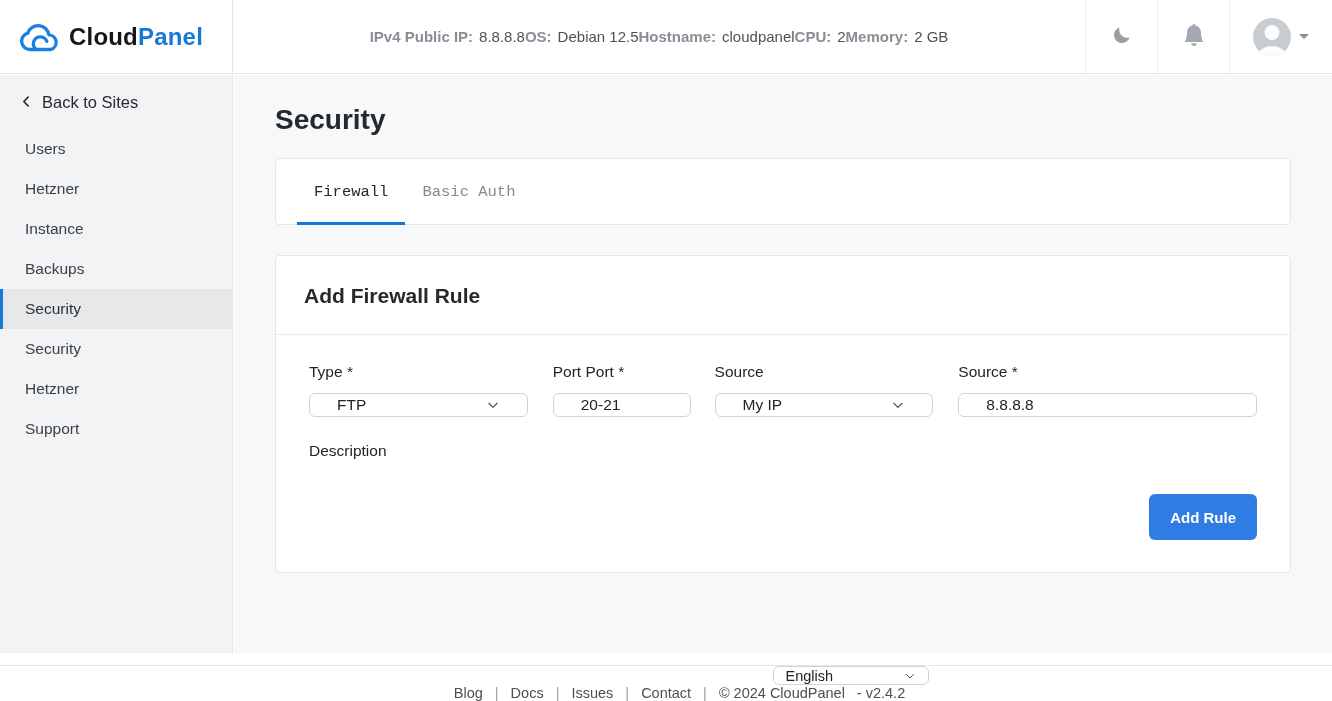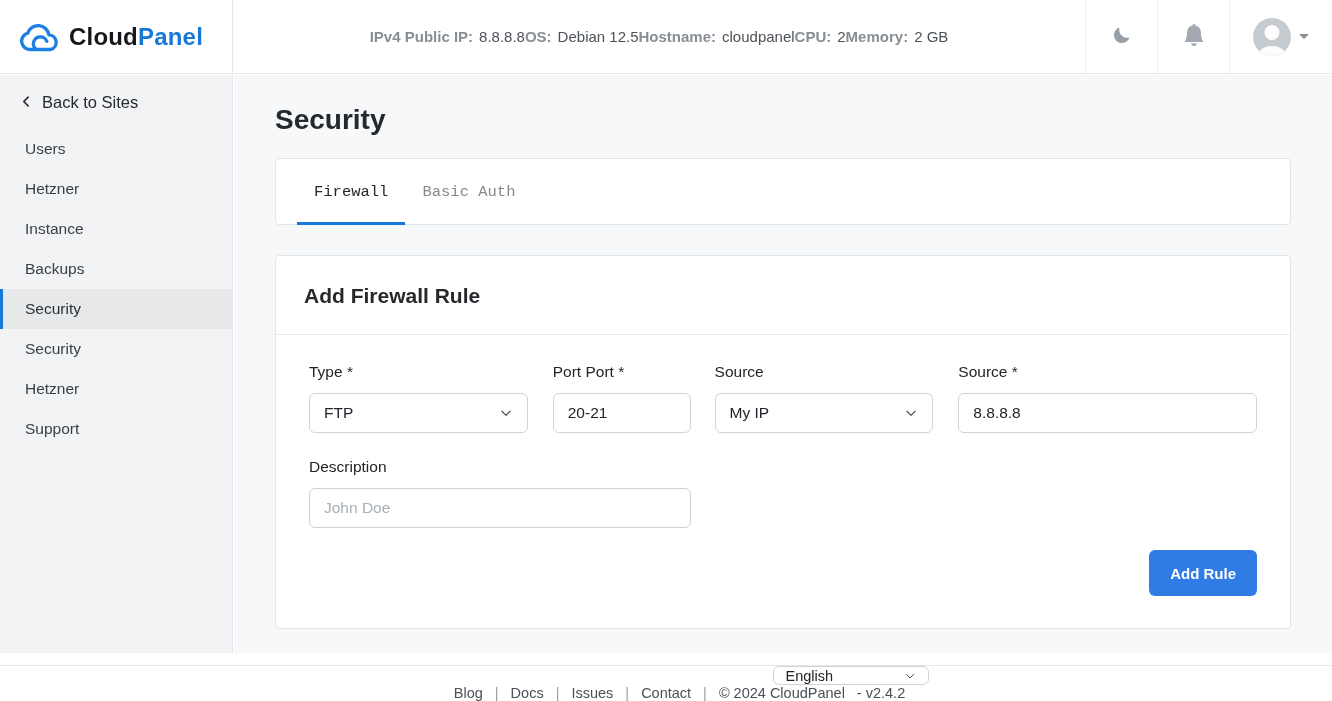--- a/index.html
+++ b/index.html
@@ -54,22 +54,22 @@
   .tab.active { color:#26292c; }
   .tab.active::after { content:""; position:absolute; left:0; right:0; bottom:-1px;
     height:3px; background:var(--accent,#1878d8); }
   .form-card { background:#fff; border:1px solid #e3e6e9; border-radius:4px; margin-top:30px; }
   .card-header { padding:28px 28px 26px 28px; border-bottom:1px solid #e8eaed; }
   .card-title { font-size:21px; font-weight:700; color:#26292c; }
   .card-body { padding:28px 33px 32px 33px; }
   .field-row { display:flex; }
   .field { display:flex; flex-direction:column; }
   .field label { font-size:15.5px; color:#212529; margin-bottom:12px; }
-  .control { height:40px; border:1px solid #cfd4da; border-radius:6px; background:#fff;
-    font-size:15.5px; color:#212529; padding:0 14px;
+  .control { height:24px; border:1px solid #cfd4da; border-radius:6px; background:#fff;
+    font-size:15.5px; color:#212529; padding:0 27px;
     font-family:"Liberation Sans","DejaVu Sans",sans-serif; }
   input.control { width:100%; }
   input.control::placeholder { color:#a8aeb5; }
   .selectbox { display:flex; align-items:center; justify-content:space-between;
     cursor:pointer; }
   .w-type { width:219px; margin-right:25px; }
   .w-port { width:138px; margin-right:24px; }
   .w-srcsel { width:219px; margin-right:25px; }
   .w-srcin { width:299px; }
   .row2 { margin-top:25px; }
@@ -194,21 +194,20 @@
           </div>
         </div>
         <div class="field w-srcin">
           <label>Source *</label>
           <input class="control" value="8.8.8.8" style="">
         </div>
       </div>
       <div class="field-row row2">
         <div class="field w-desc">
           <label>Description</label>
-          <input class="control" placeholder="John Doe" style="">
         </div>
       </div>
       <div class="btn-row">
         <button class="btn-primary">Add Rule</button>
       </div>
     </div>
   </div>
 </div>
 
 <div class="footer">

